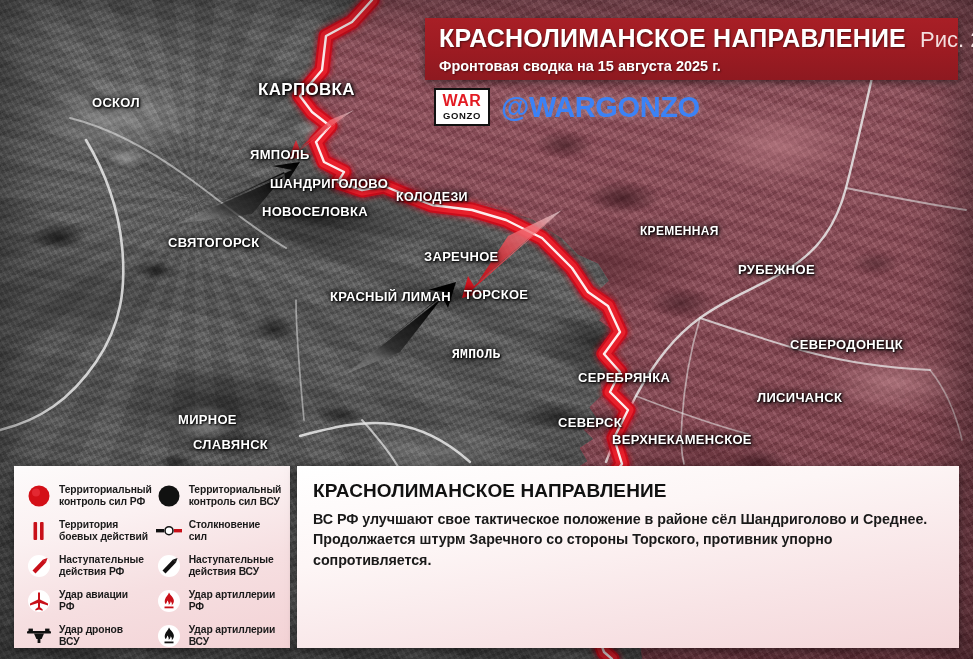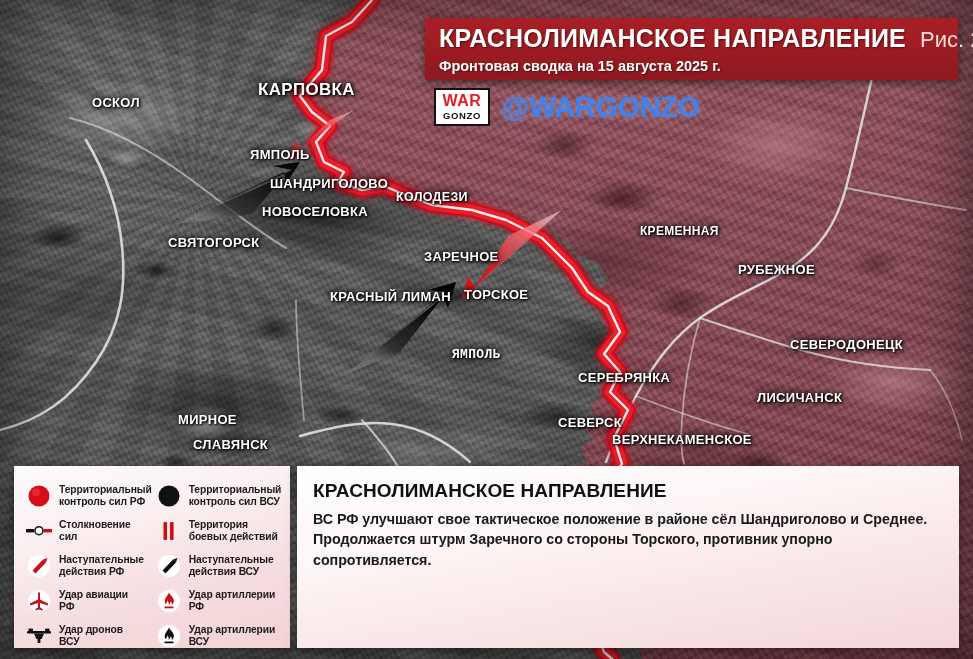--- a/index.html
+++ b/index.html
@@ -344,36 +344,36 @@
       <div class="lg-item">
         <span class="lg-ico">
           <svg width="24" height="24" viewBox="0 0 24 24">
             <circle cx="12" cy="12" r="10.5" fill="#111"></circle>
           </svg>
         </span>
         <span class="lg-txt">Территориальный<br>контроль сил ВСУ</span>
       </div>
       <div class="lg-item">
         <span class="lg-ico">
+          <svg width="24" height="24" viewBox="0 0 24 24">
+            <rect x="6.5" y="3" width="3.6" height="18" rx="1" fill="#c81019"></rect>
+            <rect x="13" y="3" width="3.6" height="18" rx="1" fill="#c81019"></rect>
+          </svg>
+        </span>
+        <span class="lg-txt">Территория<br>боевых действий</span>
+      </div>
+      <div class="lg-item">
+        <span class="lg-ico">
           <svg width="26" height="20" viewBox="0 0 26 20">
             <rect x="0" y="8" width="8" height="3.4" fill="#111"></rect>
             <rect x="18" y="8" width="8" height="3.4" fill="#c81019"></rect>
             <circle cx="13" cy="9.7" r="4" fill="#fff" stroke="#111" stroke-width="1.6"></circle>
           </svg>
         </span>
         <span class="lg-txt">Столкновение<br>сил</span>
-      </div>
-      <div class="lg-item">
-        <span class="lg-ico">
-          <svg width="24" height="24" viewBox="0 0 24 24">
-            <rect x="6.5" y="3" width="3.6" height="18" rx="1" fill="#c81019"></rect>
-            <rect x="13" y="3" width="3.6" height="18" rx="1" fill="#c81019"></rect>
-          </svg>
-        </span>
-        <span class="lg-txt">Территория<br>боевых действий</span>
       </div>
       <div class="lg-item">
         <span class="lg-ico">
           <svg width="24" height="24" viewBox="0 0 24 24">
             <circle cx="12" cy="12" r="11" fill="#fff"></circle>
             <path d="M5.5 16.5 L16 5.5 L19 8.5 L8.5 19.5 Z" fill="#c81019"></path>
             <path d="M16 5.5 L19 8.5 L20.5 4 Z" fill="#c81019"></path>
           </svg>
         </span>
         <span class="lg-txt">Наступательные<br>действия РФ</span>

